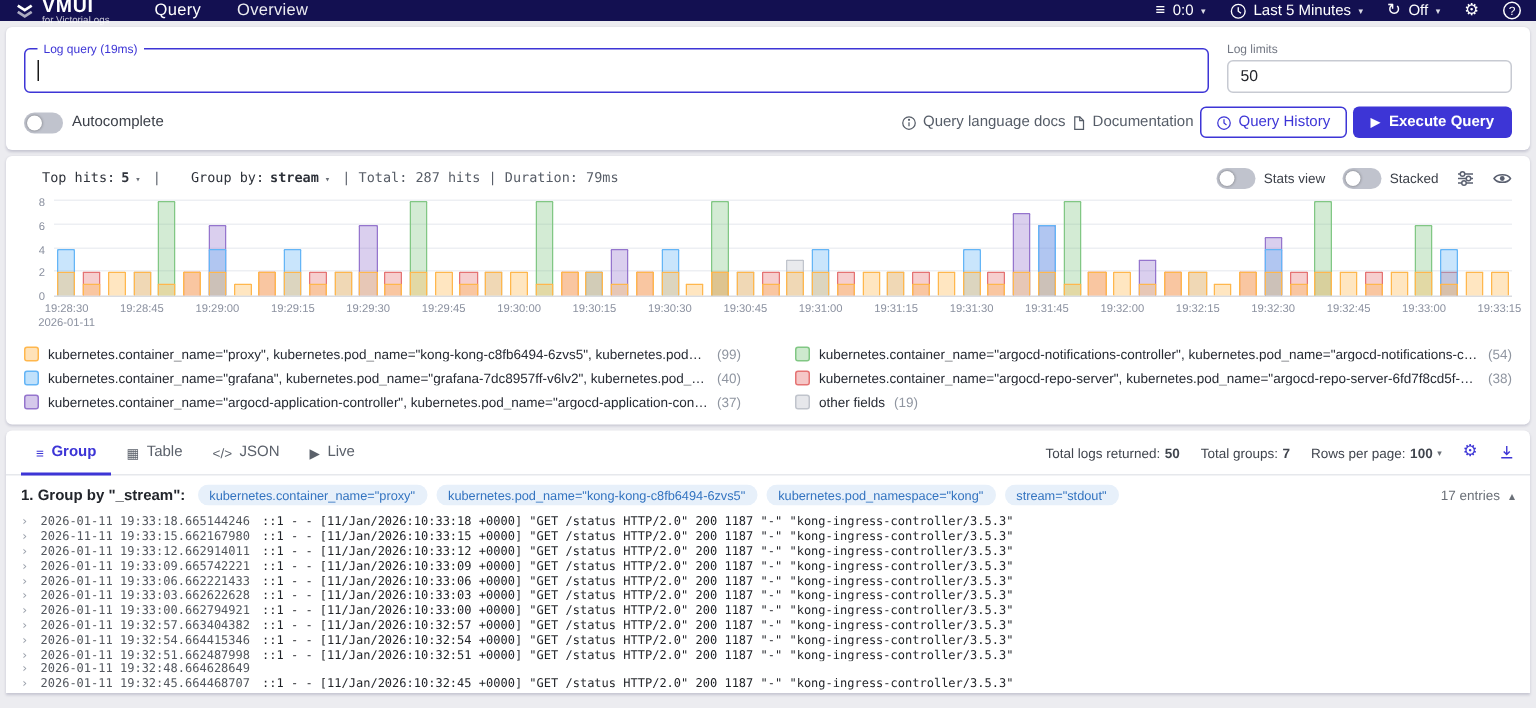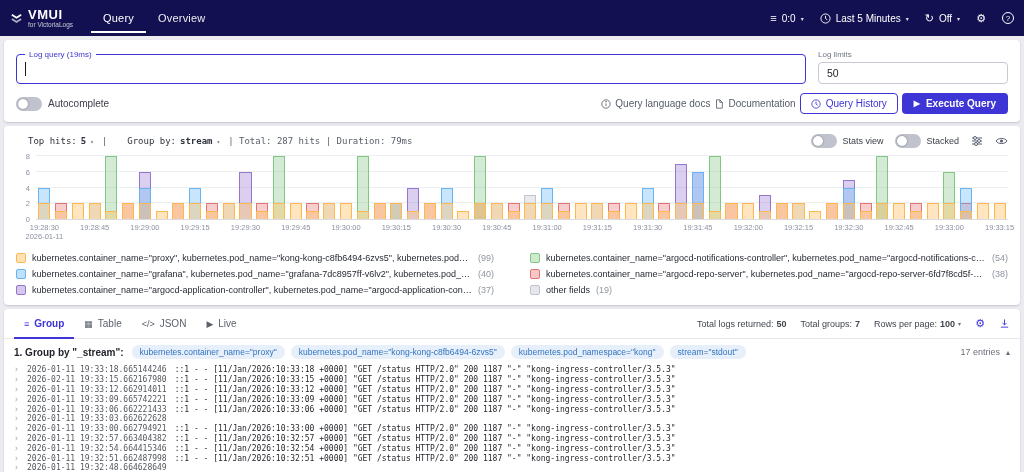--- a/index.html
+++ b/index.html
@@ -1,21 +1,21 @@
 <!DOCTYPE html>
 <html style="--accent: #3d35d6; --header-bg: #131051;"><head>
 <meta charset="utf-8">
 <style>
   * { box-sizing: border-box; margin: 0; padding: 0; }
   :root { --accent:#3d35d6; --header-bg:#131051; }
   html,body { width:1024px; height:472px; overflow:hidden; }
   body { background:#ececf0; font-family:"Liberation Sans", sans-serif; }
 
   
-  .topbar { height:36px; background:var(--header-bg); display:flex; align-items:center; padding:0 10px; color:#fff; }
+  .topbar { height:14px; background:var(--header-bg); display:flex; align-items:center; padding:0 10px; color:#fff; }
   .logo { display:flex; align-items:center; gap:5px; margin-right:18px; cursor:pointer; }
   .logo-text { display:flex; flex-direction:column; line-height:1; }
   .logo-title { font-size:13px; font-weight:700; letter-spacing:.5px; }
   .logo-sub { font-size:6.5px; opacity:.75; margin-top:1px; }
   .nav { display:flex; height:30px; }
   .nav-tab { height:30px; display:flex; align-items:center; padding:0 12px; font-size:11px; letter-spacing:.2px; cursor:pointer; color:rgba(255,255,255,.92); }
   .nav-tab.active { box-shadow: inset 0 -2px 0 #fff; color:#fff; }
   .hdr-right { margin-left:auto; display:flex; align-items:center; gap:16px; }
   .hdr-btn { background:none; border:none; color:#fff; display:flex; align-items:center; gap:5px; font-size:10px; font-family:inherit; cursor:pointer; }
   .hdr-icon { font-size:11px; line-height:1; display:flex; }
@@ -479,41 +479,42 @@
     </span>
   </div>
   <div class="log-rows" id="log-rows">
       <div class="log-row">
         <span class="row-chevron">›</span>
         <span class="row-time">2026-01-11 19:33:18.665144246</span>
         <span class="row-msg">::1 - - [11/Jan/2026:10:33:18 +0000] "GET /status HTTP/2.0" 200 1187 "-" "kong-ingress-controller/3.5.3"</span>
       </div>
       <div class="log-row">
         <span class="row-chevron">›</span>
-        <span class="row-time">2026-02-11 19:33:15.662167980</span>
+        <span class="row-time">2026-11-11 19:33:15.662167980</span>
         <span class="row-msg">::1 - - [11/Jan/2026:10:33:15 +0000] "GET /status HTTP/2.0" 200 1187 "-" "kong-ingress-controller/3.5.3"</span>
       </div>
       <div class="log-row">
         <span class="row-chevron">›</span>
         <span class="row-time">2026-01-11 19:33:12.662914011</span>
         <span class="row-msg">::1 - - [11/Jan/2026:10:33:12 +0000] "GET /status HTTP/2.0" 200 1187 "-" "kong-ingress-controller/3.5.3"</span>
       </div>
       <div class="log-row">
         <span class="row-chevron">›</span>
         <span class="row-time">2026-01-11 19:33:09.665742221</span>
         <span class="row-msg">::1 - - [11/Jan/2026:10:33:09 +0000] "GET /status HTTP/2.0" 200 1187 "-" "kong-ingress-controller/3.5.3"</span>
       </div>
       <div class="log-row">
         <span class="row-chevron">›</span>
         <span class="row-time">2026-01-11 19:33:06.662221433</span>
         <span class="row-msg">::1 - - [11/Jan/2026:10:33:06 +0000] "GET /status HTTP/2.0" 200 1187 "-" "kong-ingress-controller/3.5.3"</span>
       </div>
       <div class="log-row">
         <span class="row-chevron">›</span>
         <span class="row-time">2026-01-11 19:33:03.662622628</span>
+        <span class="row-msg">::1 - - [11/Jan/2026:10:33:03 +0000] "GET /status HTTP/2.0" 200 1187 "-" "kong-ingress-controller/3.5.3"</span>
       </div>
       <div class="log-row">
         <span class="row-chevron">›</span>
         <span class="row-time">2026-01-11 19:33:00.662794921</span>
         <span class="row-msg">::1 - - [11/Jan/2026:10:33:00 +0000] "GET /status HTTP/2.0" 200 1187 "-" "kong-ingress-controller/3.5.3"</span>
       </div>
       <div class="log-row">
         <span class="row-chevron">›</span>
         <span class="row-time">2026-01-11 19:32:57.663404382</span>
         <span class="row-msg">::1 - - [11/Jan/2026:10:32:57 +0000] "GET /status HTTP/2.0" 200 1187 "-" "kong-ingress-controller/3.5.3"</span>

